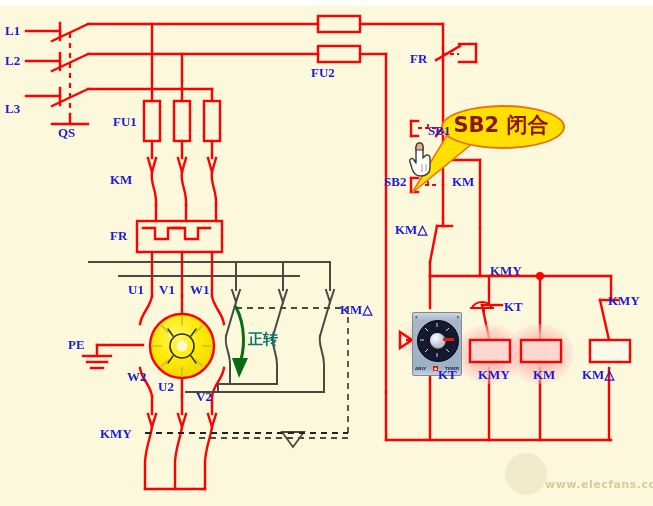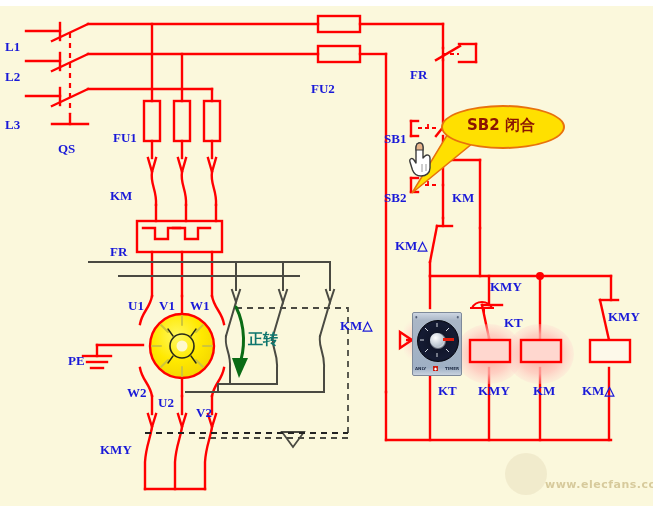--- a/index.html
+++ b/index.html
@@ -14,21 +14,20 @@
   svg#wires{position:absolute;left:0;top:0;width:653px;height:506px;}
   .lbl{
     position:absolute;
     color:#1919d8;
     font-family:"Liberation Serif", serif;
     font-weight:bold;
     font-size:13px;
     line-height:13px;
     white-space:nowrap;
     letter-spacing:0px;
-    margin-top:16px;
   }
   .cn{
     position:absolute;
     color:#0f766e;
     font-family:"DejaVu Sans", sans-serif;
     font-weight:bold;
     font-size:15px;
     white-space:nowrap;
   }
   
@@ -37,21 +36,21 @@
     background:#ffe000;
     border:2px solid #e8720c;
     border-radius:50%/50%;
     box-shadow:0 0 0 0 rgba(0,0,0,0);
   }
   #bubbletext{
     position:absolute;left:441px;top:105px;width:120px;height:40px;
     display:flex;align-items:center;justify-content:center;
     color:#8a1502;
     font-family:"DejaVu Sans", sans-serif;
-    font-weight:bold;font-size:15px;
+    font-weight:bold;font-size:21px;
     white-space:nowrap;
     pointer-events:none;
   }
   
   #timer{
     position:absolute;left:412px;top:312px;width:48px;height:62px;
     background:linear-gradient(180deg,#cdd6e2 0%,#aab6c6 12%,#9fb0c4 88%,#c8d2de 100%);
     border:1px solid #7e8a9a;
     border-radius:2px;
     overflow:hidden;
@@ -437,21 +436,21 @@
   <div class="lbl" style="left:158px;top:380px;"><span>U2</span></div>
   <div class="lbl" style="left:196px;top:390px;"><span>V2</span></div>
 
   <div class="lbl" style="left:68px;top:338px;">PE</div>
   <div class="cn" style="left:248px;top:330px;">正转</div>
   <div class="lbl" style="left:340px;top:303px;">KM△</div>
   <div class="lbl" style="left:100px;top:427px;">KMY</div>
 
   <div class="lbl" style="left:311px;top:66px;">FU2</div>
   <div class="lbl" style="left:410px;top:52px;">FR</div>
-  <div class="lbl" style="left:384px;top:116px;">SB1</div>
+  <div class="lbl" style="left:384px;top:124px;padding-left:44px;">SB1</div>
   <div class="lbl" style="left:384px;top:175px;">SB2</div>
   <div class="lbl" style="left:452px;top:175px;">KM</div>
   <div class="lbl" style="left:395px;top:223px;">KM△</div>
   <div class="lbl" style="left:490px;top:264px;">KMY</div>
   <div class="lbl" style="left:504px;top:300px;">KT</div>
   <div class="lbl" style="left:608px;top:294px;">KMY</div>
 
   <div class="lbl" style="left:438px;top:368px;">KT</div>
   <div class="lbl" style="left:478px;top:368px;">KMY</div>
   <div class="lbl" style="left:533px;top:368px;">KM</div>

